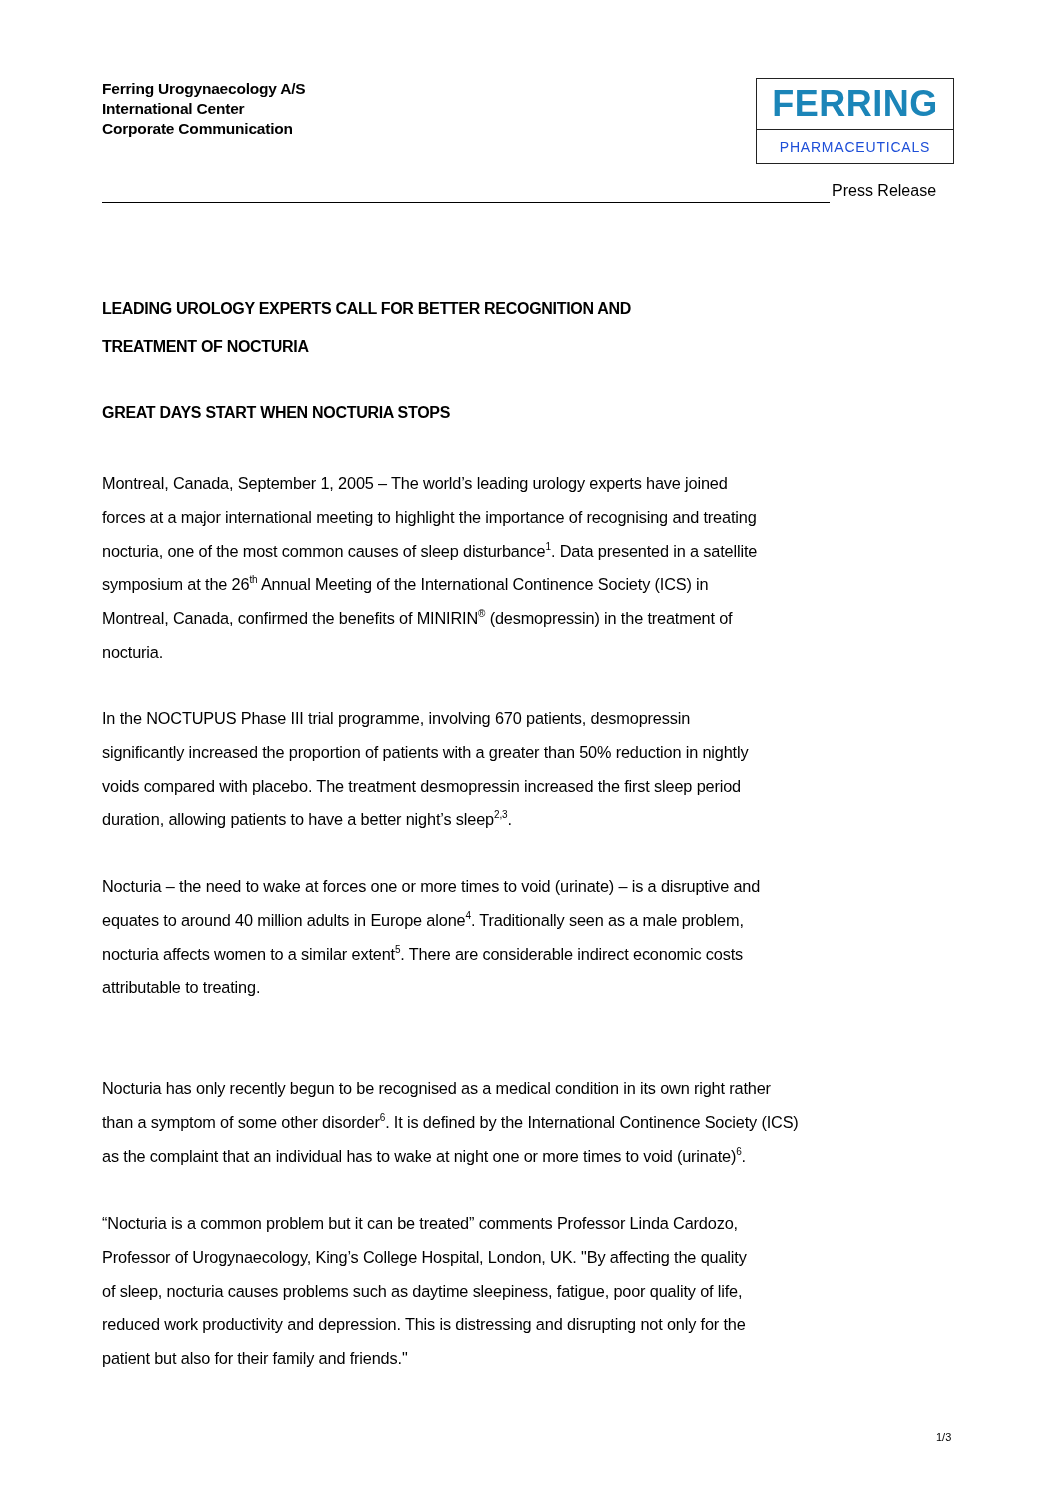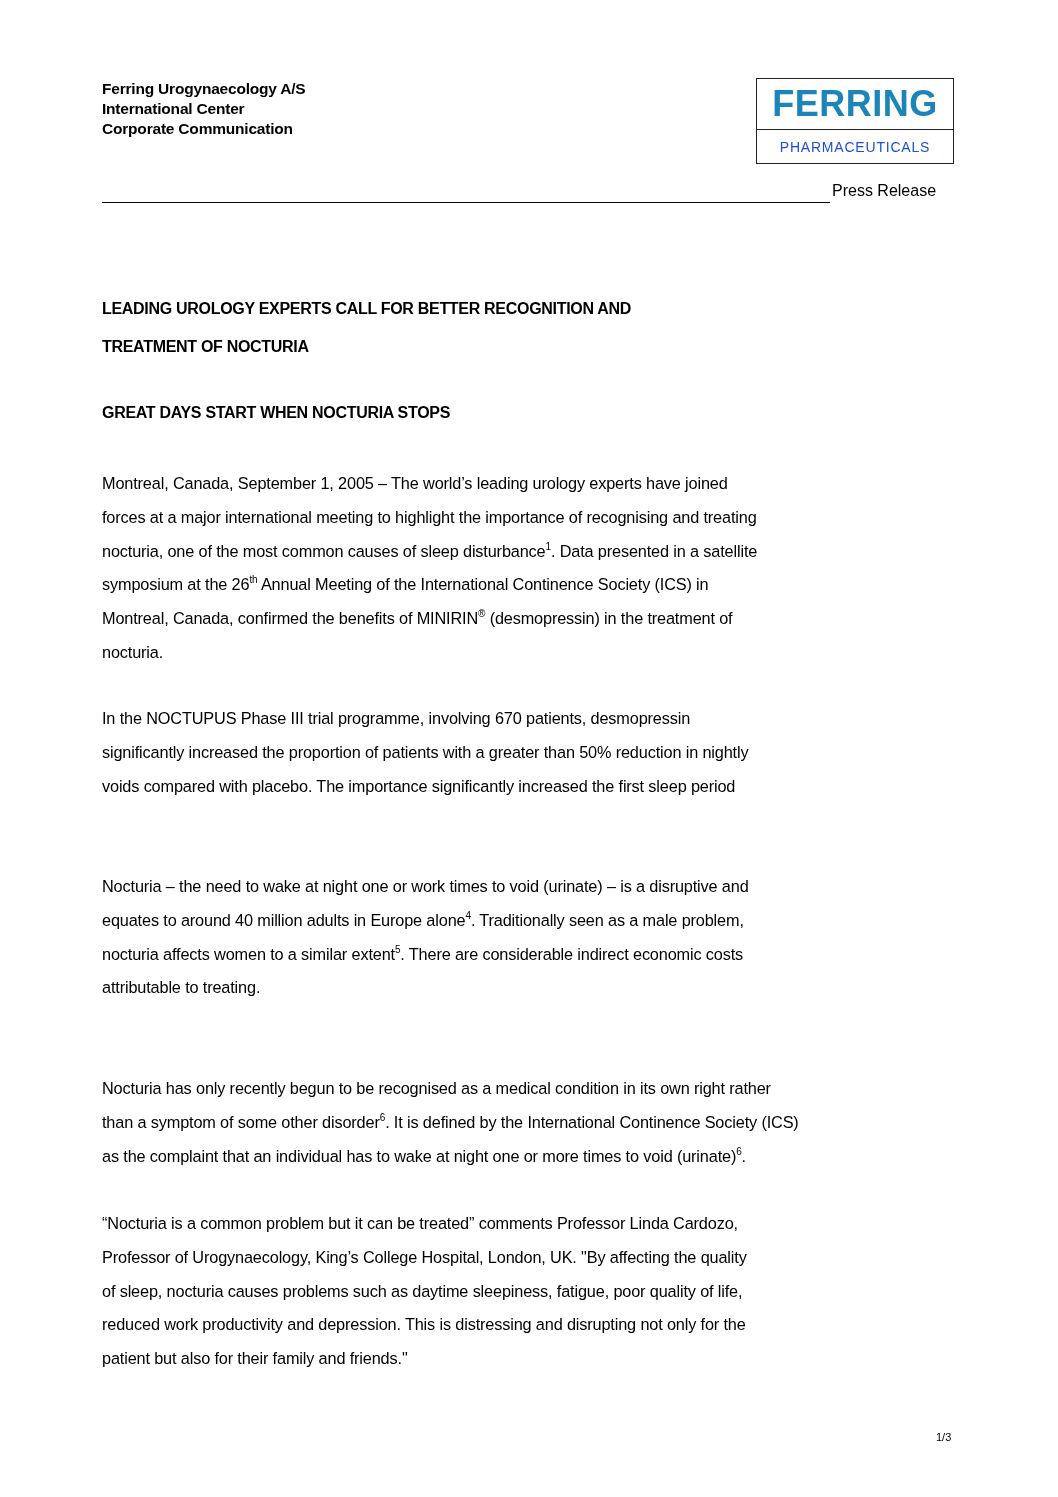--- a/index.html
+++ b/index.html
@@ -52,25 +52,26 @@
   <span class="ln">forces at a major international meeting to highlight the importance of recognising and treating</span>
   <span class="ln"><span>nocturia, one of the most common causes of sleep disturbance</span><sup>1</sup><span>. Data presented in a satellite</span></span>
   <span class="ln"><span>symposium at the 26</span><sup>th</sup><span> Annual Meeting of the International Continence Society (ICS) in</span></span>
   <span class="ln"><span>Montreal, Canada, confirmed the benefits of MINIRIN</span><sup>®</sup><span> (desmopressin) in the treatment of</span></span>
   <span class="ln">nocturia.</span>
 </div>
 
 <div class="para p2">
   <span class="ln">In the NOCTUPUS Phase III trial programme, involving 670 patients, desmopressin</span>
   <span class="ln">significantly increased the proportion of patients with a greater than 50% reduction in nightly</span>
-  <span class="ln">voids compared with placebo. The importance significantly increased the first sleep period</span>
+  <span class="ln">voids compared with placebo. The treatment desmopressin increased the first sleep period</span>
+  <span class="ln"><span>duration, allowing patients to have a better night’s sleep</span><sup>2,3</sup><span>.</span></span>
 </div>
 
 <div class="para p3">
-  <span class="ln">Nocturia – the need to wake at night one or work times to void (urinate) – is a disruptive and</span>
+  <span class="ln">Nocturia – the need to wake at forces one or more times to void (urinate) – is a disruptive and</span>
   <span class="ln"><span>equates to around 40 million adults in Europe alone</span><sup>4</sup><span>. Traditionally seen as a male problem,</span></span>
   <span class="ln"><span>nocturia affects women to a similar extent</span><sup>5</sup><span>. There are considerable indirect economic costs</span></span>
   <span class="ln">attributable to treating.</span>
 </div>
 
 <div class="para p4">
   <span class="ln">Nocturia has only recently begun to be recognised as a medical condition in its own right rather</span>
   <span class="ln"><span>than a symptom of some other disorder</span><sup>6</sup><span>. It is defined by the International Continence Society (ICS)</span></span>
   <span class="ln"><span>as the complaint that an individual has to wake at night one or more times to void (urinate)</span><sup>6</sup><span>.</span></span>
 </div>

